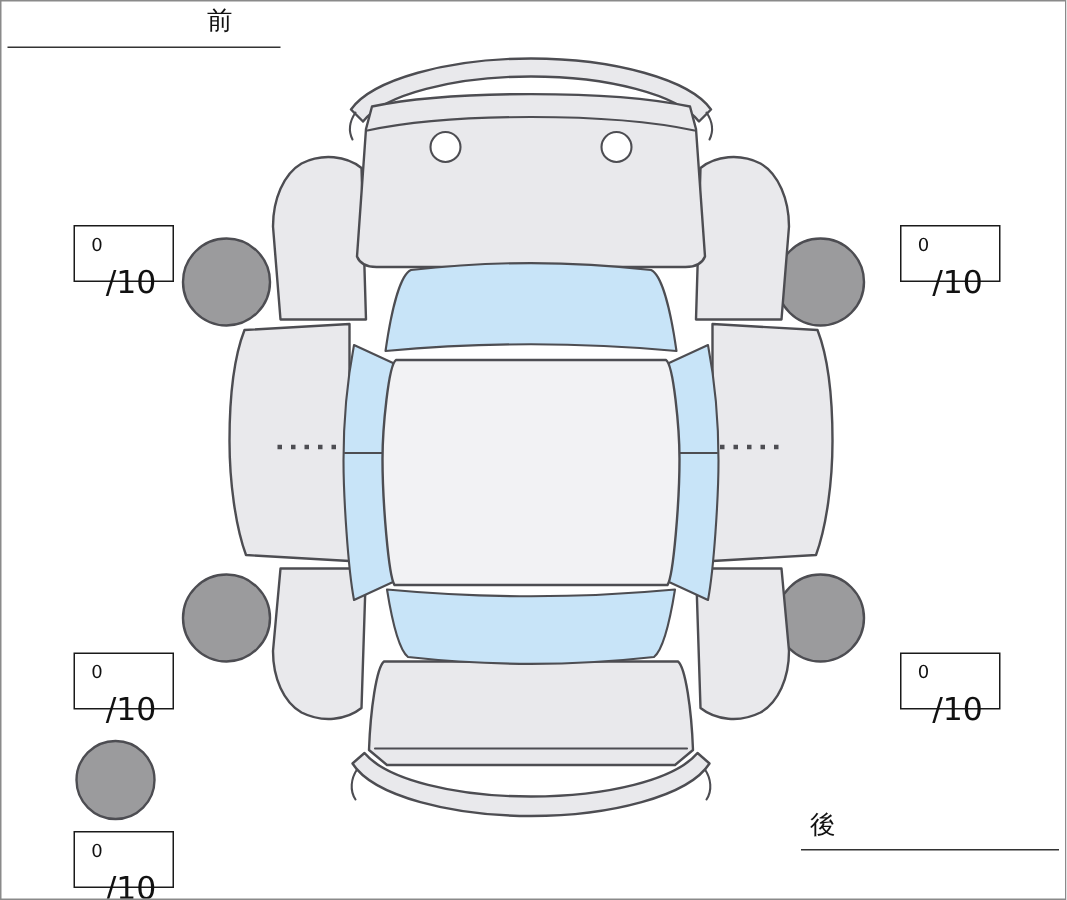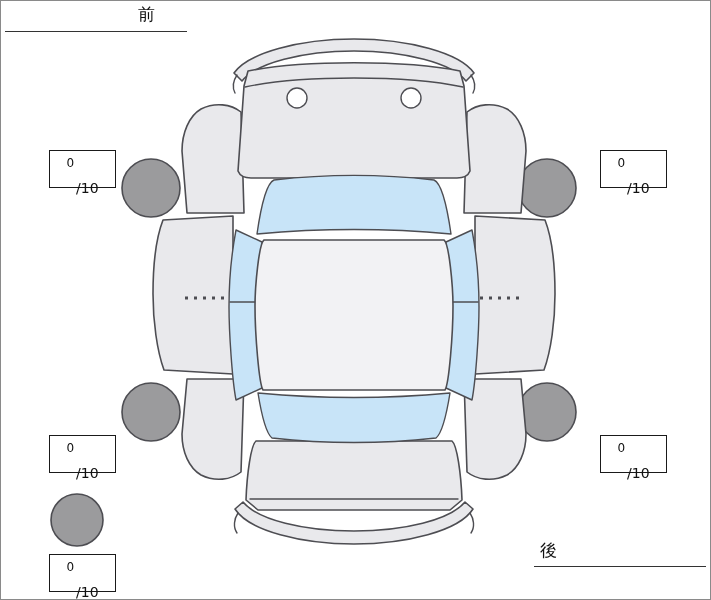--- a/index.html
+++ b/index.html
@@ -35,21 +35,21 @@
   .score-box {
     position:absolute;
     width:67px; height:38px;
     box-sizing:border-box;
     border:1px solid #1a1a1a;
     background:#fff;
     display:flex; align-items:center; justify-content:center;
     color:#111;
   }
   .score-num { font-size:12px; transform:translateY(-6px); margin-right:2px; }
-  .score-den { font-size:14px; transform:translateY(2px);margin-top:34px; }
+  .score-den { font-size:21px; transform:translateY(2px);margin-top:34px; }
 </style>
 </head>
 <body>
 
 <div id="stage">
 
   <div class="orient-label" style="left:137px; top:5px;">前</div>
   <div class="orient-underline" style="left:4px; top:30px; width:182px;"></div>
 
   <div class="orient-label" style="left:539px; top:541px;">後</div>

